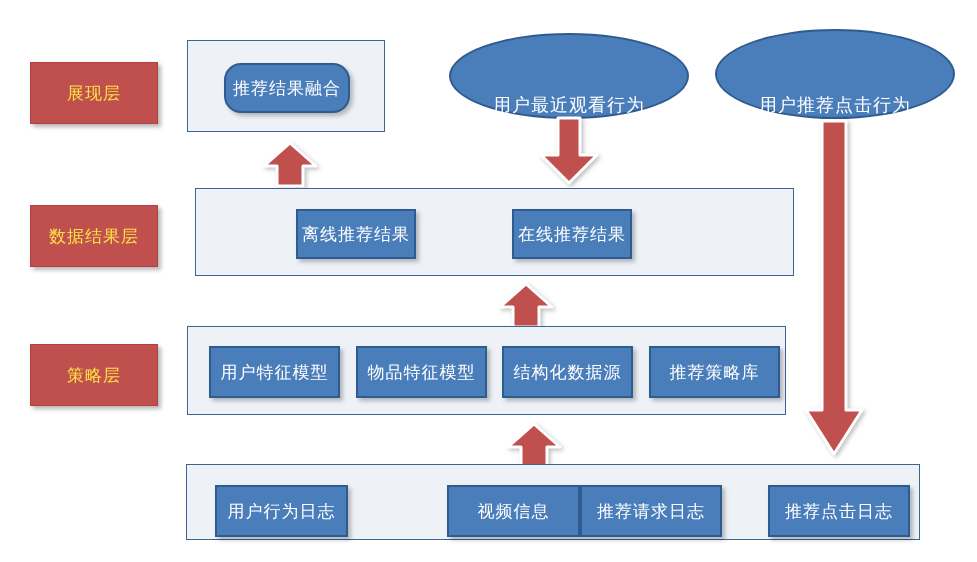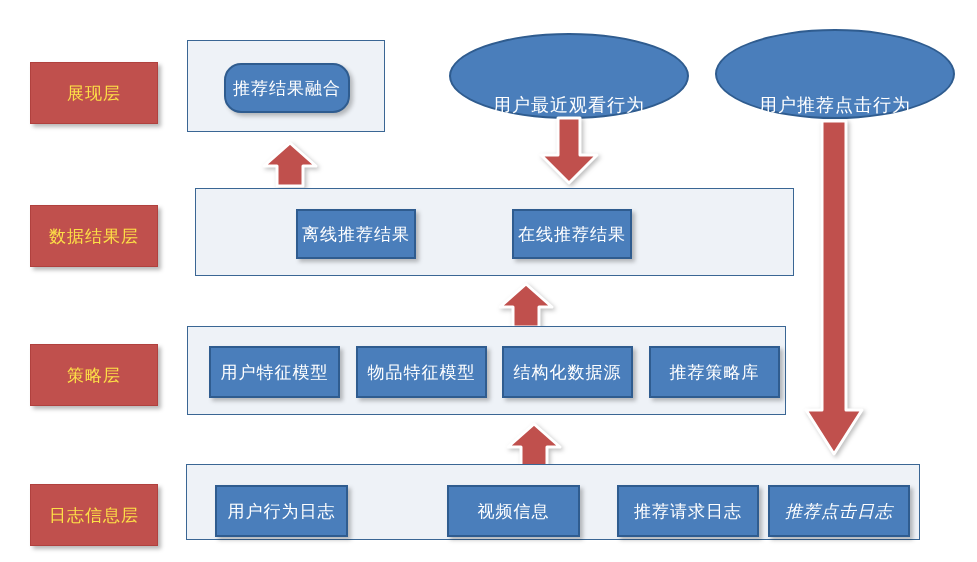--- a/index.html
+++ b/index.html
@@ -163,32 +163,29 @@
       <span>推荐策略库</span>
     </div>
   </div>
 
   <div class="arrow" style="left:505px; top:421px;">
     <svg width="58" height="48" viewBox="0 0 58 48">
       <polygon points="29,3 55,26 42,26 42,46 16,46 16,26 3,26" fill="#c0504d" stroke="#ffffff" stroke-width="3" stroke-linejoin="round" style="filter:drop-shadow(2px 2px 2px rgba(0,0,0,0.25));"></polygon>
     </svg>
   </div>
 
-  <div class="layer-chip" style="left:30px; top:484px; width:128px; height:62px;">
-    <span>日志信息层</span>
-  </div>
 
   <div class="panel" style="left:186px; top:464px; width:734px; height:76px;padding-left:36px;">
     <div class="node" style="left:28px; top:20px; width:133px; height:52px;">
       <span>用户行为日志</span>
     </div>
     <div class="node" style="left:216px; top:20px; width:133px; height:52px;margin-left:44px;">
       <span>视频信息</span>
     </div>
-    <div class="node" style="left:393px; top:20px; width:142px; height:52px;margin-left:37px;">
+    <div class="node" style="left:393px; top:20px; width:142px; height:52px;">
       <span>推荐请求日志</span>
     </div>
-    <div class="node" style="left:581px; top:20px; width:142px; height:52px;font-style:italic;">
+    <div class="node" style="left:581px; top:20px; width:142px; height:52px;">
       <span>推荐点击日志</span>
     </div>
   </div>
 
 </div>
 
 </body></html>

